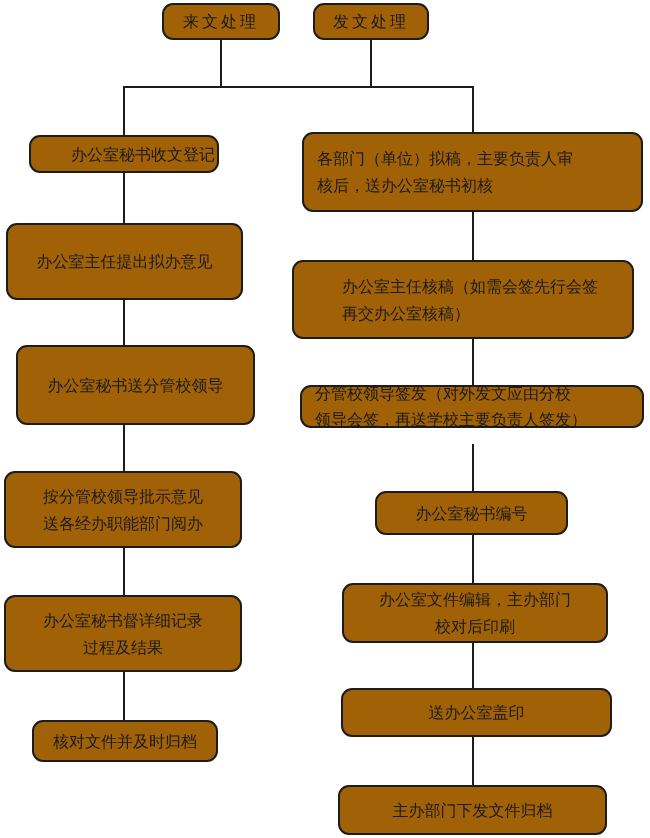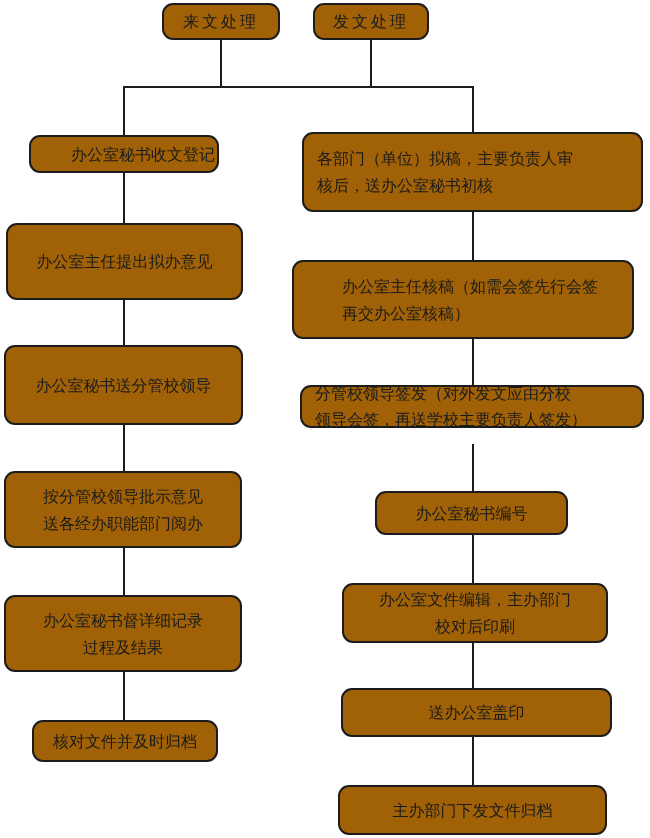--- a/index.html
+++ b/index.html
@@ -52,21 +52,21 @@
     z-index: 1;
   }
   .vline { width: 2px; }
   .hline { height: 2px; }
 
   
   #t1 { left: 162px; top: 3px;   width: 118px; height: 37px; }
   #t2 { left: 313px; top: 3px;   width: 116px; height: 37px; }
   #l1 { left: 29px;  top: 135px; width: 190px; height: 38px; padding-left: 38px; }
   #l2 { left: 6px;   top: 223px; width: 237px; height: 77px; }
-  #l3 { left: 4px;   top: 345px; width: 239px; height: 80px; }
+  #l3 { left: 16px;   top: 345px; width: 239px; height: 80px; }
   #l4 { left: 4px;   top: 471px; width: 238px; height: 77px; }
   #l5 { left: 4px;   top: 595px; width: 238px; height: 77px; }
   #l6 { left: 32px;  top: 720px; width: 186px; height: 42px; }
   #r1 { left: 302px; top: 132px; width: 341px; height: 80px; justify-content: center; }
   #r2 { left: 292px; top: 260px; width: 342px; height: 79px; padding-left: 48px; }
   #r3 { left: 300px; top: 385px; width: 344px; height: 43px; }
   #r4 { left: 375px; top: 491px; width: 193px; height: 44px; }
   #r5 { left: 342px; top: 583px; width: 266px; height: 60px; }
   #r6 { left: 341px; top: 688px; width: 271px; height: 49px; }
   #r7 { left: 338px; top: 785px; width: 269px; height: 50px; }

